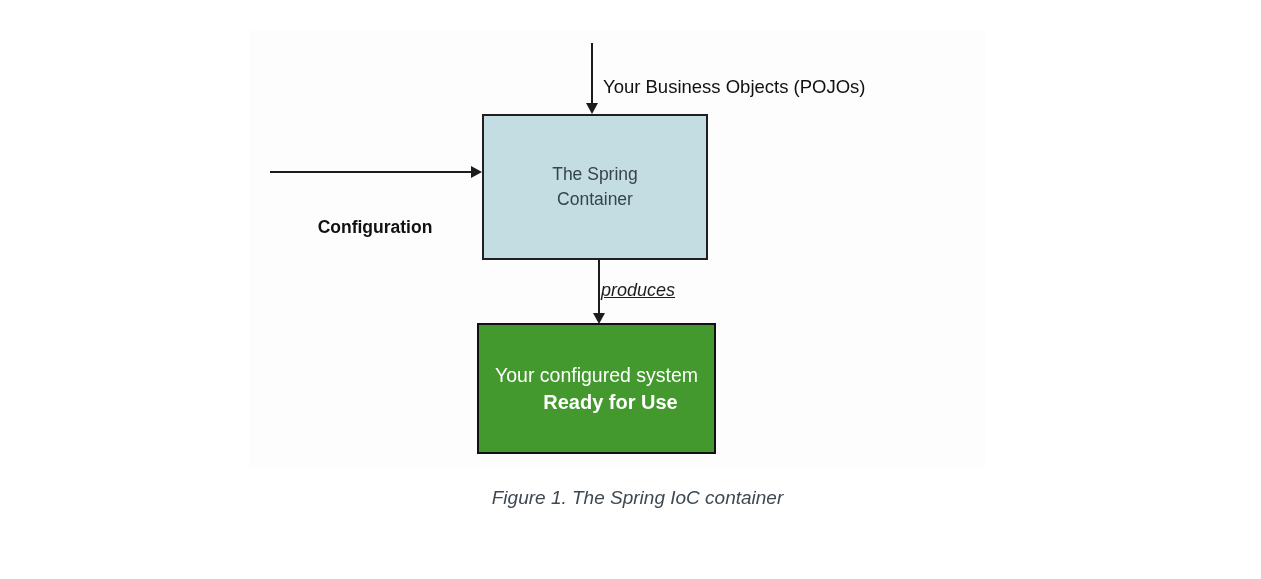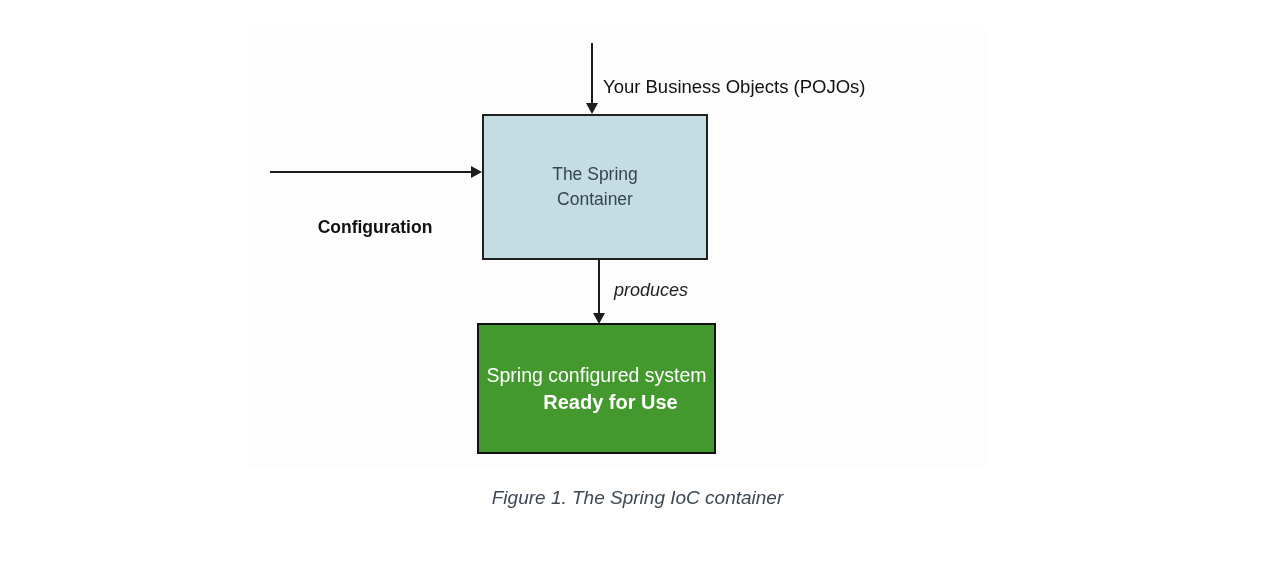--- a/index.html
+++ b/index.html
@@ -25,22 +25,22 @@
   
   .lbl-top{
     position:absolute;left:603px;top:44px;
     font-size:18.5px;font-weight:normal;color:#111111;white-space:nowrap;margin-top:32px;
   }
   .lbl-config{
     position:absolute;left:272px;top:181px;width:206px;text-align:center;
     font-size:17.5px;font-weight:bold;color:#111111;line-height:26px;margin-top:33px;
   }
   .lbl-produces{
-    position:absolute;left:614px;top:280px;
-    font-size:18px;font-style:italic;color:#1e1e1e;white-space:nowrap;
+    position:absolute;left:601px;top:280px;
+    font-size:18px;font-style:italic;color:#1e1e1e;white-space:nowrap;text-decoration:underline;
   }
 
   
   .box-container{
     position:absolute;left:482px;top:114px;width:226px;height:146px;
     box-sizing:border-box;border:2px solid #202020;background:#c3dde2;
     display:flex;flex-direction:column;align-items:center;justify-content:center;
     font-size:17.5px;color:#36454c;line-height:25px;text-align:center;
   }
   .box-result{
@@ -77,19 +77,19 @@
   <div class="box-container">
     <div>The Spring</div>
     <div>Container</div>
   </div>
 
   <div class="vline line-produces"></div>
   <div class="head-down head-produces"></div>
   <div class="lbl-produces">produces</div>
 
   <div class="box-result">
-    <div class="l1">Spring configured system</div>
+    <div class="l1">Your configured system</div>
     <div class="l2">Ready for Use</div>
   </div>
 
   <div class="caption">Figure 1. The Spring IoC container</div>
 
 </div>
 
 </body></html>

